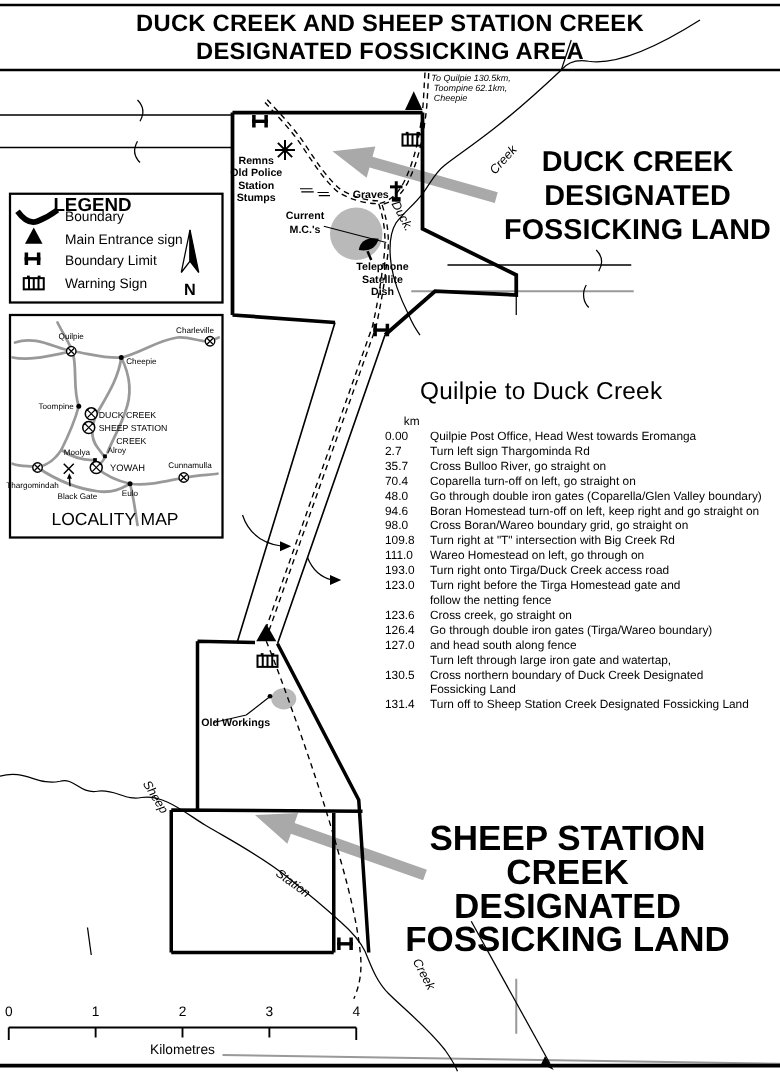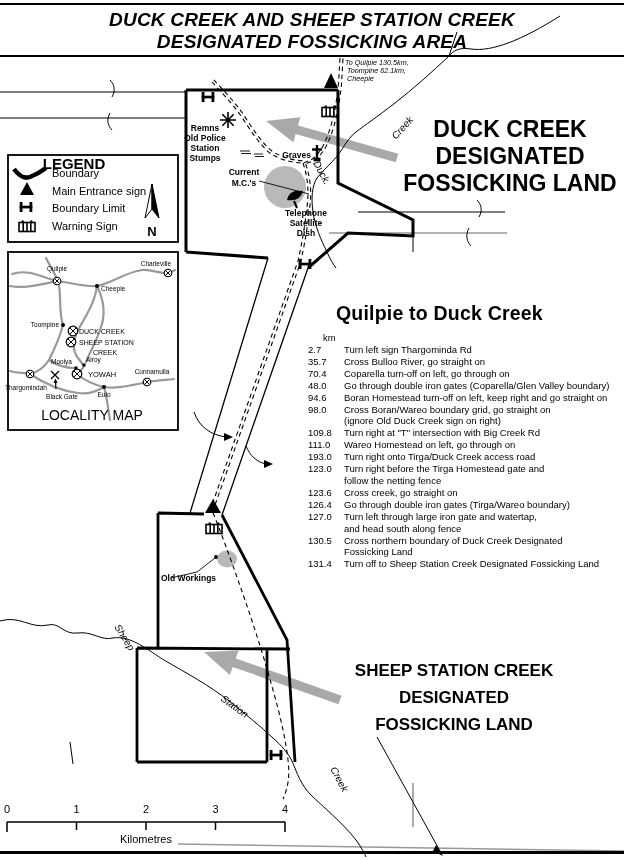--- a/index.html
+++ b/index.html
@@ -1,24 +1,24 @@
 <!DOCTYPE html>
 <html><head>
 <meta charset="utf-8">
 <style>
   html,body{margin:0;padding:0;background:#fff;}
   #page{position:relative;width:624px;height:860px;background:#fff;overflow:hidden;
         font-family:"Liberation Sans",sans-serif;color:#000;}
   .t{position:absolute;}
   .rule{position:absolute;left:0;width:624px;background:#000;}
-  #title{top:9px;left:0;width:624px;text-align:center;font-weight:bold;font-size:19px;line-height:21.5px;letter-spacing:.2px;font-style:italic;}
+  #title{top:9px;left:0;width:624px;text-align:center;font-weight:bold;font-size:19px;line-height:21.5px;letter-spacing:.2px;}
   #duck-big{top:116px;left:398px;width:224px;text-align:center;font-weight:bold;font-size:23px;line-height:27px;}
-  #sheep-big{top:657px;left:308px;width:292px;text-align:center;font-weight:bold;font-size:17px;line-height:27px;}
+  #sheep-big{top:657px;left:308px;width:292px;text-align:center;font-weight:bold;font-size:28px;line-height:27px;}
   #dirs{top:302px;left:306px;width:316px;}
-  #dirs h2{margin:0 0 7px 30px;font-size:19.5px;font-weight:bold;letter-spacing:.2px;}
+  #dirs h2{margin:0 0 7px 30px;font-size:19.5px;font-weight:normal;letter-spacing:.2px;}
   #dirs .unit{margin-left:17px;font-size:9.5px;line-height:12px;}
   .step{display:flex;font-size:9.5px;line-height:11.9px;}
   .step .km{width:36px;flex:0 0 36px;padding-left:2px;}
   .step .desc{flex:1;}
   .step .desc span{display:block;}
   svg text{font-family:"Liberation Sans",sans-serif;fill:#000;}
 </style>
 </head>
 <body>
 <div id="page">
@@ -259,39 +259,45 @@
 <div class="t" id="sheep-big">
   <div>SHEEP STATION CREEK</div>
   <div>DESIGNATED</div>
   <div>FOSSICKING LAND</div>
 </div>
 
 <div class="t" id="dirs">
   <h2>Quilpie to Duck Creek</h2>
   <div class="unit">km</div>
   <div>
+  <div class="step">
+    <span class="km">0.00</span>
+    <span class="desc">
+            <span>Quilpie Post Office, Head West towards Eromanga</span>
+          </span>
+  </div>
 
   <div class="step">
     <span class="km">2.7</span>
     <span class="desc">
             <span>Turn left sign Thargominda Rd</span>
           </span>
   </div>
 
   <div class="step">
     <span class="km">35.7</span>
     <span class="desc">
             <span>Cross Bulloo River, go straight on</span>
           </span>
   </div>
 
   <div class="step">
     <span class="km">70.4</span>
     <span class="desc">
-            <span>Coparella turn-off on left, go through on</span>
+            <span>Coparella turn-off on left, go straight on</span>
           </span>
   </div>
 
 
   <div class="step">
     <span class="km">48.0</span>
     <span class="desc">
             <span>Go through double iron gates (Coparella/Glen Valley boundary)</span>
           </span>
   </div>
@@ -300,21 +306,20 @@
     <span class="km">94.6</span>
     <span class="desc">
             <span>Boran Homestead turn-off on left, keep right and go straight on</span>
           </span>
   </div>
 
   <div class="step">
     <span class="km">98.0</span>
     <span class="desc">
             <span>Cross Boran/Wareo boundary grid, go straight on</span>
-            <span>(ignore Old Duck Creek sign on right)</span>
           </span>
   </div>
 
   <div class="step">
     <span class="km">109.8</span>
     <span class="desc">
             <span>Turn right at "T" intersection with Big Creek Rd</span>
           </span>
   </div>
 
@@ -350,22 +355,22 @@
   <div class="step">
     <span class="km">126.4</span>
     <span class="desc">
             <span>Go through double iron gates (Tirga/Wareo boundary)</span>
           </span>
   </div>
 
   <div class="step">
     <span class="km">127.0</span>
     <span class="desc">
+            <span>and head south along fence</span>
             <span>Turn left through large iron gate and watertap,</span>
-            <span>and head south along fence</span>
           </span>
   </div>
 
   <div class="step">
     <span class="km">130.5</span>
     <span class="desc">
             <span>Cross northern boundary of Duck Creek Designated</span>
             <span>Fossicking Land</span>
           </span>
   </div>

